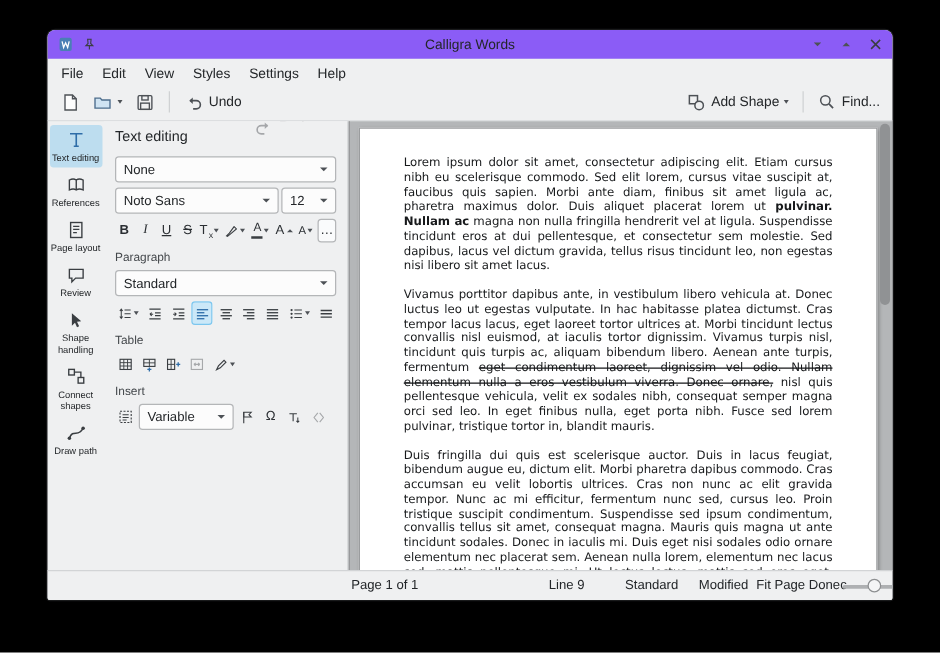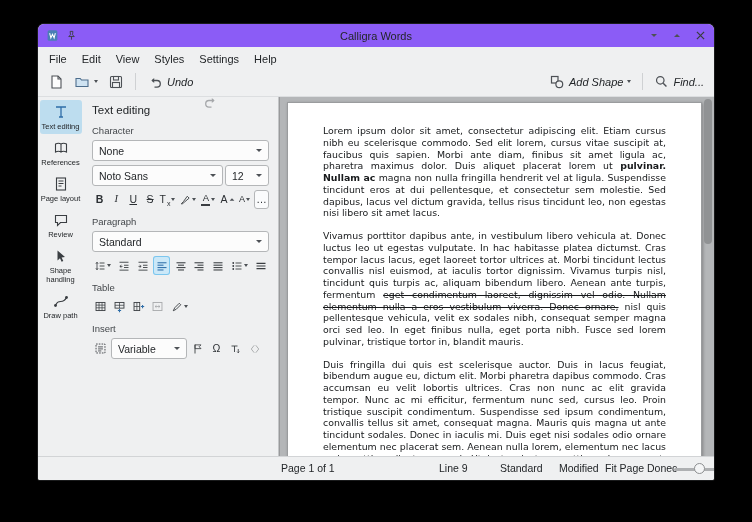--- a/index.html
+++ b/index.html
@@ -22,21 +22,21 @@
   .titlebar { height:23px; flex:0 0 23px; display:flex; align-items:center; padding:0 7px; position:relative; background:#8b5cf6; }
   .titlebar .title { position:absolute; left:0; right:0; text-align:center; font-size:11px; color:#232629; }
   .tb-left { display:flex; align-items:center; gap:5px; z-index:1; }
   .tb-right { margin-left:auto; display:flex; align-items:center; gap:9px; z-index:1; }
   .winbtn { width:14px; height:14px; display:flex; align-items:center; justify-content:center; }
   
   .menubar { height:20px; flex:0 0 20px; display:flex; align-items:flex-end; padding:0 4px; gap:1px; font-size:11px; }
   .menu-item { padding:2px 7px; border-radius:3px; cursor:default; }
   
   .toolbar { height:30px; flex:0 0 30px; display:flex; align-items:center; padding:0 6px; gap:2px; border-bottom:1px solid #dcdee0; font-size:11px; }
-  .tbtn { height:24px; min-width:24px; display:flex; align-items:center; justify-content:center; gap:4px; border-radius:3px; padding:0 4px;font-style:italic; }
+  .tbtn { height:24px; min-width:24px; display:flex; align-items:center; justify-content:center; gap:4px; border-radius:3px; padding:0 4px; }
   .tbtn.disabled { color:#a6a8aa;margin-top:41px; }
   .tbtn.disabled svg { opacity:.45; }
   .tsep { width:1px; height:17px; background:#cfd1d3; margin:0 5px; flex:0 0 1px; }
   .tspacer { flex:1; }
   
   .cdown { width:0; height:0; border-left:3px solid transparent; border-right:3px solid transparent; border-top:3.5px solid #4d5156; display:inline-block; }
   .cdown.sm { border-left-width:2.5px; border-right-width:2.5px; border-top-width:3px; }
   .cup { width:0; height:0; border-left:3px solid transparent; border-right:3px solid transparent; border-bottom:3.5px solid #4d5156; display:inline-block; }
   
   .content { flex:1; display:flex; min-height:0; }
@@ -208,32 +208,39 @@
           <span class="lbl">Review</span>
         </div>
         <div class="dock-item">
           <svg width="16" height="16" viewBox="0 0 16 16">
               <path d="M4.5 2.5 L12 9 L8.6 9.4 L10.3 13 L8.6 13.8 L7 10.2 L4.5 12.5 Z" fill="#3a3e42"></path>
             </svg>
           <span class="lbl">Shape handling</span>
         </div>
         <div class="dock-item">
           <svg width="16" height="16" viewBox="0 0 16 16">
+              <rect x="2" y="2.5" width="4.5" height="4.5" fill="none" stroke="#3a3e42" stroke-width="1.1"></rect>
+              <rect x="9.5" y="9" width="4.5" height="4.5" fill="none" stroke="#3a3e42" stroke-width="1.1"></rect>
+              <path d="M6.5 4.7 H11.7 V9" fill="none" stroke="#3a3e42" stroke-width="1.1"></path>
+            </svg>
+          <span class="lbl">Connect shapes</span>
+        </div>
+        <div class="dock-item">
+          <svg width="16" height="16" viewBox="0 0 16 16">
               <path d="M2.5 12.5 C5.5 4.5, 9.5 12.5, 13.5 4.5" fill="none" stroke="#3a3e42" stroke-width="1.2"></path>
               <circle cx="2.5" cy="12.5" r="1.4" fill="#3a3e42"></circle>
               <circle cx="13.5" cy="4.5" r="1.4" fill="#3a3e42"></circle>
             </svg>
           <span class="lbl">Draw path</span>
         </div>
       </div>
 
       <div class="panel">
         <div class="panel-title">Text editing</div>
 
-        <div class="sec-label">Character</div>
         <div class="combo">
           <span>None</span>
           <span class="cdown"></span>
         </div>
         <div class="row">
           <div class="combo" style="flex:1">
             <span>Noto Sans</span>
             <span class="cdown"></span>
           </div>
           <div class="combo" style="width:44px">

